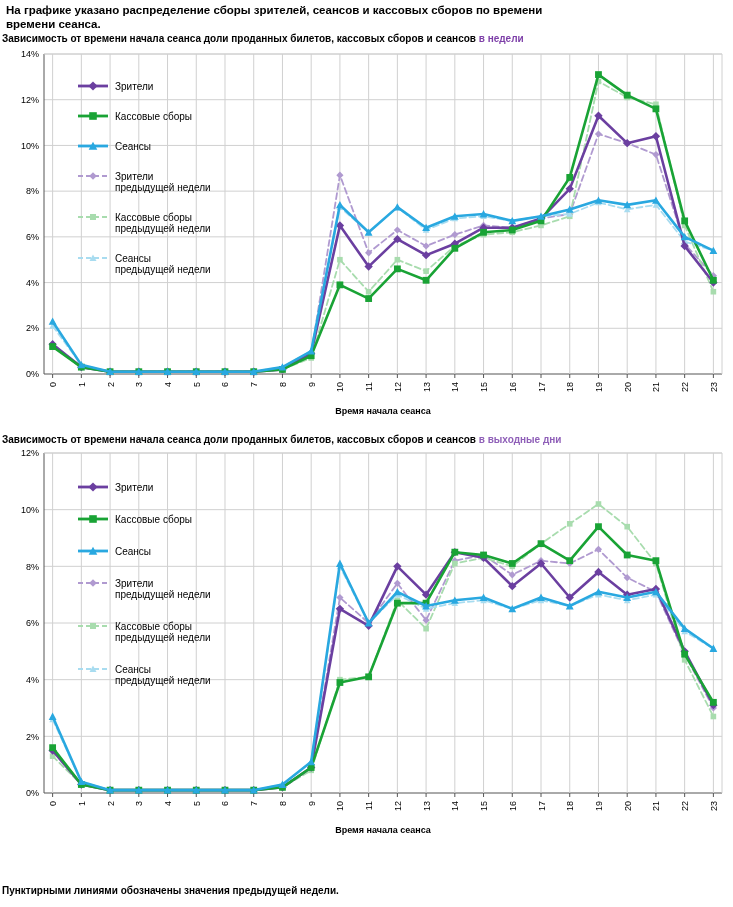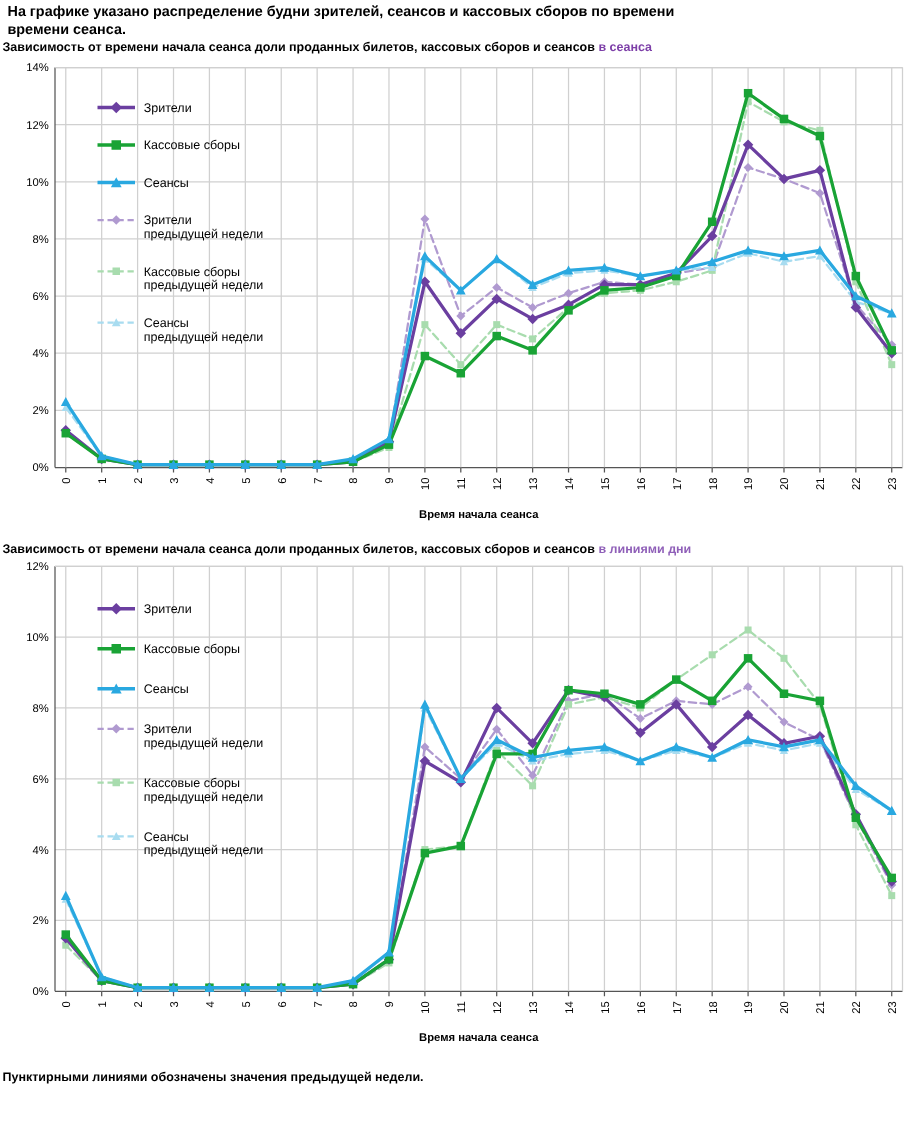--- a/index.html
+++ b/index.html
@@ -2,40 +2,40 @@
 <html><head>
 <meta charset="utf-8">
 <style>
   html,body{margin:0;padding:0;background:#ffffff;}
   body{width:733px;height:907px;font-family:"Liberation Sans",sans-serif;color:#000;}
   .page{position:relative;width:733px;height:907px;overflow:hidden;}
   .hdr{font-size:11.5px;font-weight:bold;line-height:14px;padding:3px 6px 0 6px;}
   .subtitle{font-size:10px;font-weight:bold;padding:2px 0 0 2px;}
   .subtitle .accent{color:#7d3fa8;}
   .subtitle .accent2{color:#8f5fb8;}
-  .footer{font-size:10px;font-weight:bold;padding:4px 0 0 2px;}
+  .footer{font-size:10px;font-weight:bold;padding:4px 0 0 2px;margin-top:28px;}
   .chartbox{position:relative;width:733px;}
   svg{display:block;}
   .axis-label{font-size:9px;font-weight:bold;}
   .tick{font-size:9px;}
   .legend-text{font-size:10px;}
 </style>
 </head>
 <body>
 
 <div class="page">
 
   <div class="hdr">
-    <div>На графике указано распределение будни зрителей, сеансов и кассовых сборов по времени</div>
+    <div>На графике указано распределение сборы зрителей, сеансов и кассовых сборов по времени</div>
     <div>времени сеанса.</div>
   </div>
 
   <div class="subtitle">
     <span>Зависимость от времени начала сеанса доли проданных билетов, кассовых сборов и сеансов</span>
-    <span class="accent">в сеанса</span>
+    <span class="accent">в недели</span>
   </div>
 
   <div class="chartbox">
     <svg id="chart1" width="733" height="388">
         <g>
           <line x1="44" y1="330" x2="722" y2="330" stroke="#555555" stroke-width="1"></line>
           <text x="39" y="333.2" text-anchor="end" class="tick" fill="#000">0%</text>
           <line x1="44" y1="284.2857142857143" x2="722" y2="284.2857142857143" stroke="#d0d0d0" stroke-width="1"></line>
           <text x="39" y="287.48571428571427" text-anchor="end" class="tick" fill="#000">2%</text>
           <line x1="44" y1="238.57142857142858" x2="722" y2="238.57142857142858" stroke="#d0d0d0" stroke-width="1"></line>
@@ -298,21 +298,21 @@
           <line x1="78" y1="214" x2="108" y2="214" stroke="#a8dcf0" stroke-width="1.8" stroke-dasharray="5,3"></line>
           <polygon points="93,210.5 96.5,217 89.5,217" fill="#a8dcf0"></polygon>
           <text x="115" y="217.5" class="legend-text" fill="#000">Сеансы</text>
           <text x="115" y="228.5" class="legend-text" fill="#000">предыдущей недели</text>
         </g>
       </svg>
   </div>
 
   <div class="subtitle">
     <span>Зависимость от времени начала сеанса доли проданных билетов, кассовых сборов и сеансов</span>
-    <span class="accent2">в линиями дни</span>
+    <span class="accent2">в выходные дни</span>
   </div>
 
   <div class="chartbox">
     <svg id="chart2" width="733" height="408">
         <g>
           <line x1="44" y1="348" x2="722" y2="348" stroke="#555555" stroke-width="1"></line>
           <text x="39" y="351.2" text-anchor="end" class="tick" fill="#000">0%</text>
           <line x1="44" y1="291.3333333333333" x2="722" y2="291.3333333333333" stroke="#d0d0d0" stroke-width="1"></line>
           <text x="39" y="294.5333333333333" text-anchor="end" class="tick" fill="#000">2%</text>
           <line x1="44" y1="234.66666666666669" x2="722" y2="234.66666666666669" stroke="#d0d0d0" stroke-width="1"></line>

